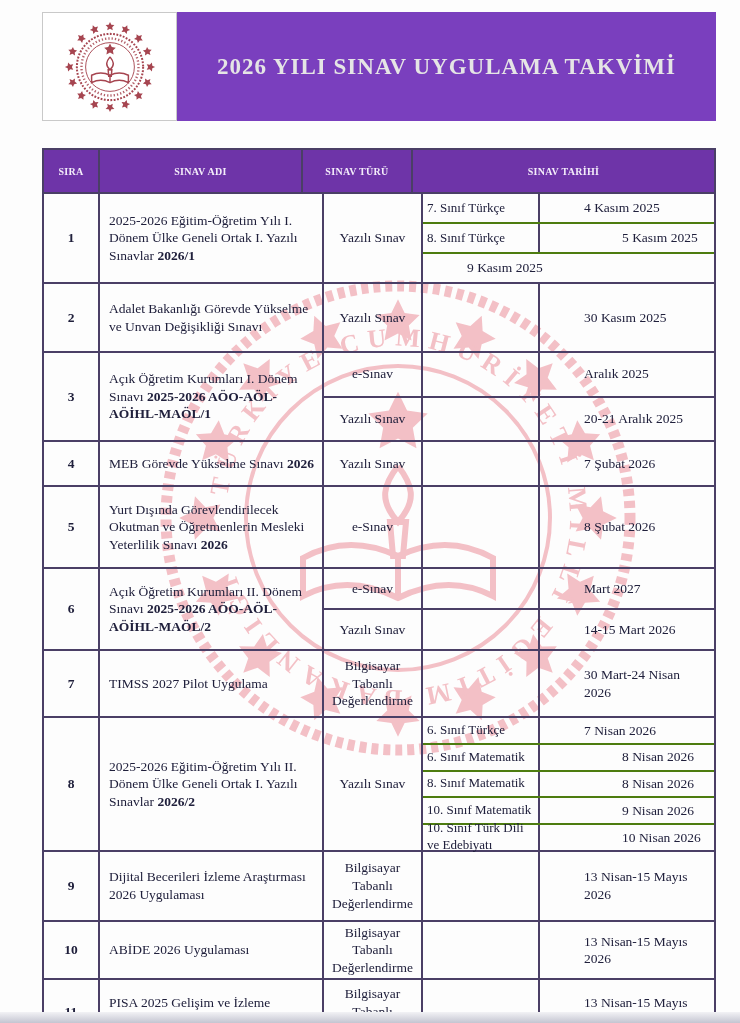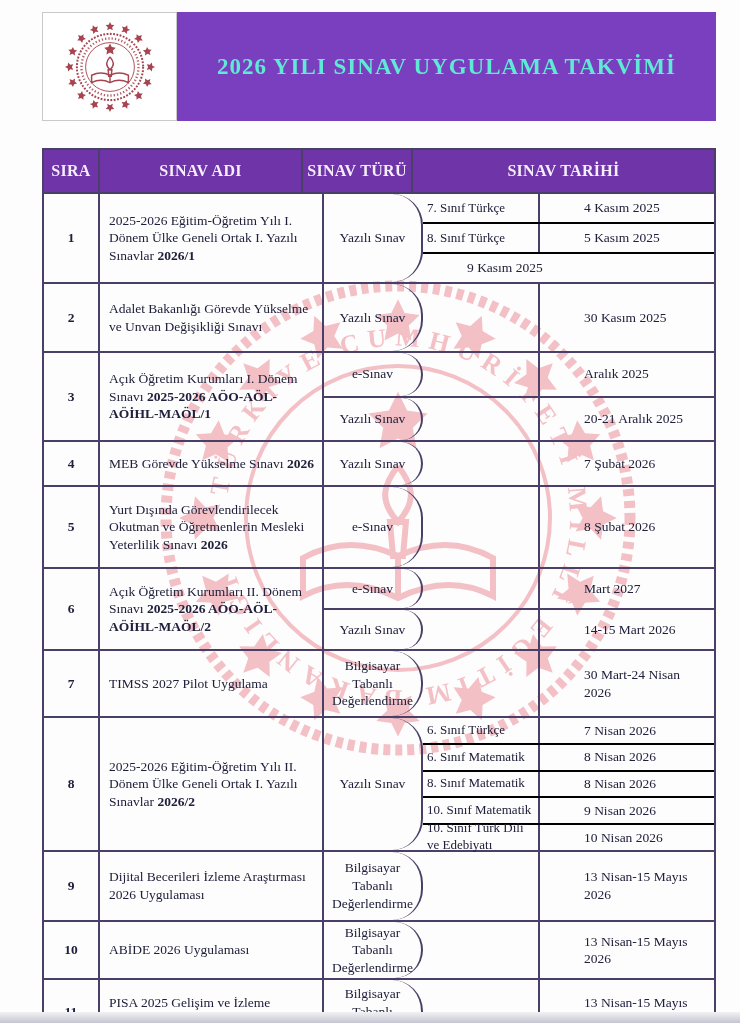--- a/index.html
+++ b/index.html
@@ -13,33 +13,33 @@
   
   .header-row{position:absolute;left:42px;top:12px;width:674px;height:109px;display:flex;}
   .logo-box{
     width:135px;height:100%;background:#ffffff;border:1px solid #c9c9c9;
     box-sizing:border-box;display:flex;align-items:center;justify-content:center;
   }
   .banner{
     flex:1;background:#7a3fbe;display:flex;align-items:center;justify-content:center;
   }
   .banner-title{
-    color:#5eead4;font-weight:bold;font-size:23px;letter-spacing:1px;text-align:center;
+    color:#e5e5e5;font-weight:bold;font-size:23px;letter-spacing:1px;text-align:center;
   }
 
   
   .watermark{position:absolute;left:148px;top:268px;width:500px;height:500px;opacity:.85;pointer-events:none;}
 
   
   .exam-table{
     position:absolute;left:42px;top:148px;width:674px;
     border:2px solid #4a3f66;box-sizing:border-box;background:transparent;
     font-size:13.5px;line-height:1.3;
   }
-  .t-head{display:flex;background:#6e34a8;color:#f4edfa;font-weight:bold;font-size:16px;}
+  .t-head{display:flex;background:#6e34a8;color:#f4edfa;font-weight:bold;font-size:10px;}
   .t-head .hcell{
     display:flex;align-items:center;justify-content:center;height:42px;
     box-sizing:border-box;text-align:center;letter-spacing:.3px;
   }
   .hcell.h-sira{width:56px;border-right:2px solid #4a3f66;}
   .hcell.h-name{width:203px;border-right:2px solid #4a3f66;}
   .hcell.h-type{width:110px;border-right:2px solid #4a3f66;}
   .hcell.h-date{flex:1;}
   .t-body{display:block;}
   .t-row{display:flex;border-top:2px solid #4a3f66;background:transparent;}
@@ -50,25 +50,25 @@
   .c-name{
     width:224px;box-sizing:border-box;border-right:2px solid #4a3f66;
     display:flex;align-items:center;padding:4px 6px 4px 9px;
   }
   .c-name .txt{display:inline;}
   .type-area{flex:1;display:flex;flex-direction:column;}
   .type-block{flex:1;display:flex;min-height:0;}
   .type-block + .type-block{border-top:2px solid #4a3f66;}
   .c-type{
     width:99px;box-sizing:border-box;border-right:2px solid #4a3f66;
-    display:flex;align-items:center;justify-content:center;text-align:center;padding:2px 3px;border-radius:31px;
+    display:flex;align-items:center;justify-content:center;text-align:center;padding:2px 3px;
   }
   .entries{flex:1;display:flex;flex-direction:column;}
   .entry{flex:1;display:flex;min-height:28px;}
-  .entry + .entry{border-top:2px solid #000000;}
+  .entry + .entry{border-top:2px solid #4d7c0f;gap:38px;}
   .c-cls{
     width:117px;box-sizing:border-box;border-right:2px solid #4a3f66;
     display:flex;align-items:center;padding:1px 4px;font-size:13px;
   }
   .c-date{flex:1;display:flex;align-items:center;padding:1px 6px;margin-left:38px;}
 
   
   .t-body .t-row:nth-child(1){min-height:86px;}
   .t-body .t-row:nth-child(2){min-height:67px;}
   .t-body .t-row:nth-child(3){min-height:87px;}

